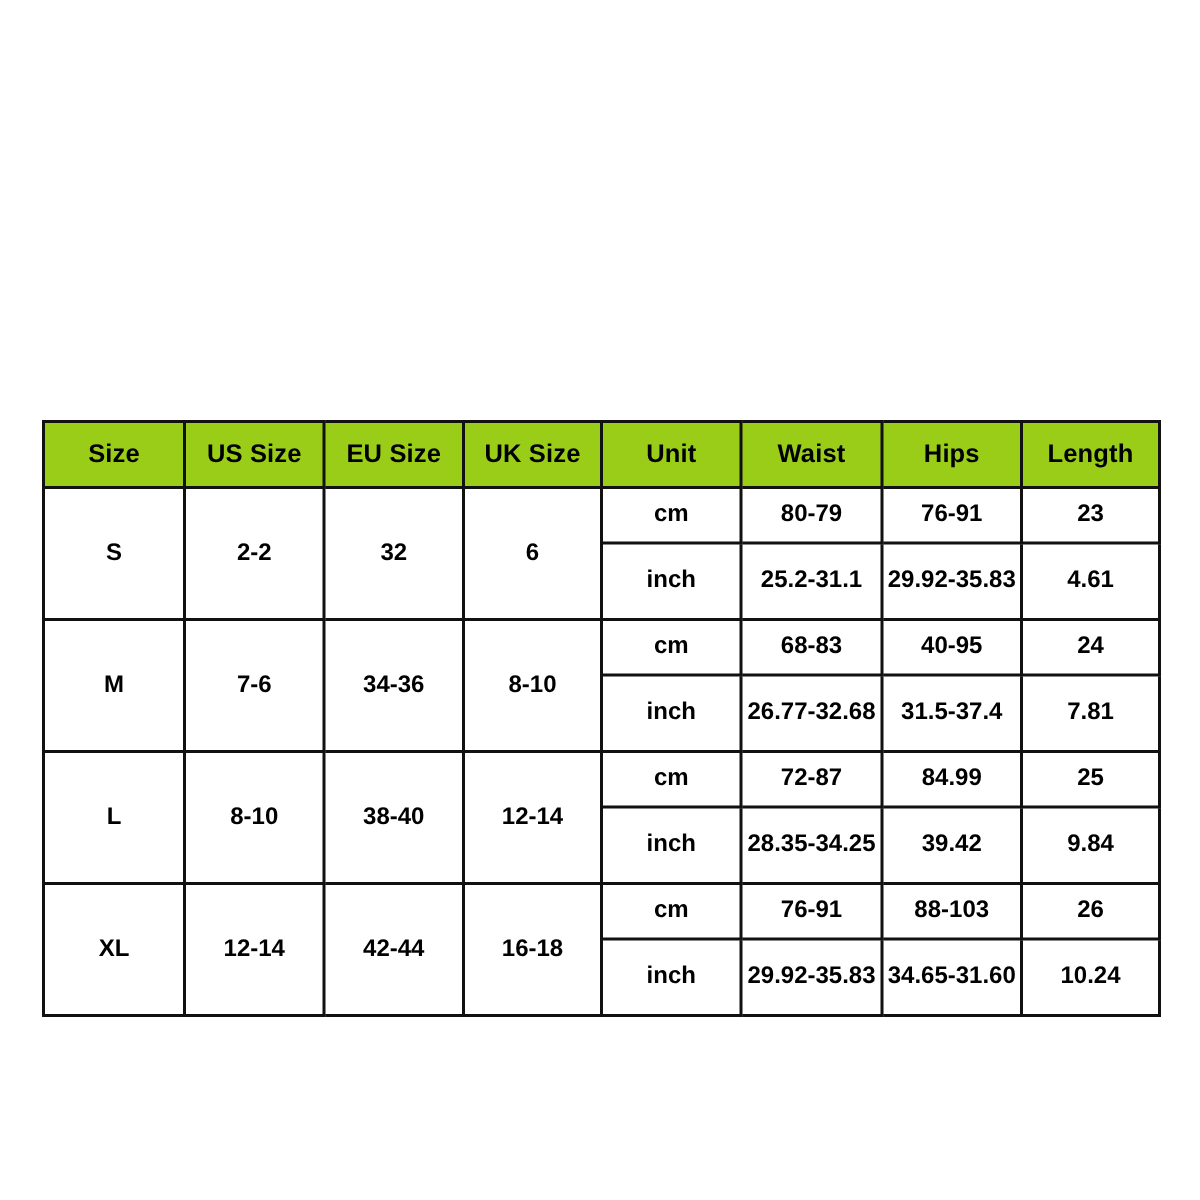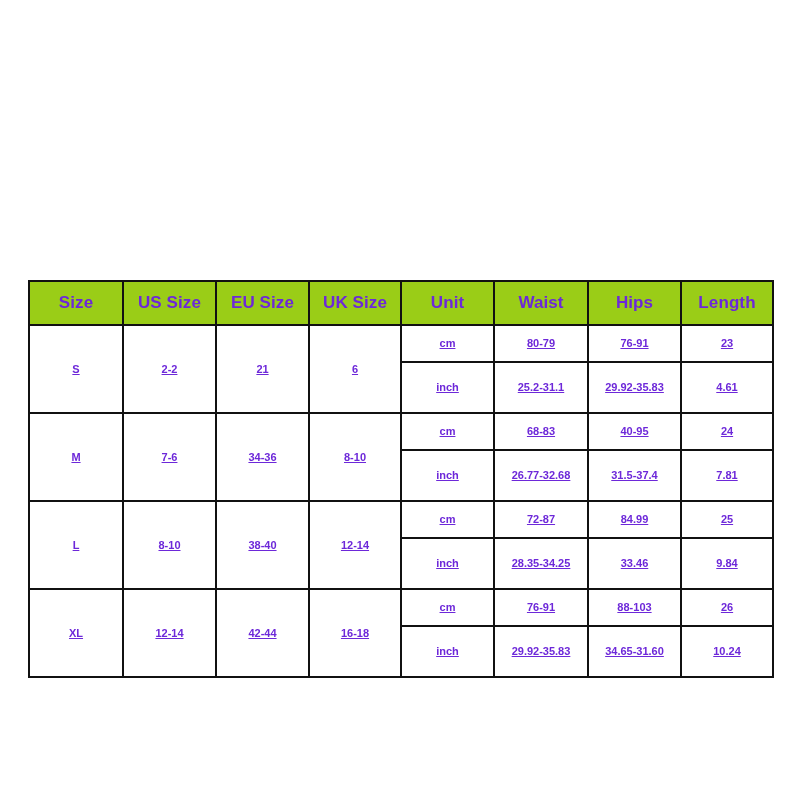--- a/index.html
+++ b/index.html
@@ -30,37 +30,36 @@
     table-layout: fixed;
     border: 2px solid #111111;
   }
 
   table.size-chart th,
   table.size-chart td {
     border: 2px solid #111111;
     text-align: center;
     vertical-align: middle;
     font-weight: bold;
-    color: #6d28d9;
+    color: #000000;
     padding: 0 2px;
     line-height: 1.18;
     word-break: break-word;
   }
 
   table.size-chart thead th {
     background: #9ACD17;
     height: 42px;
     font-size: 17px;
     letter-spacing: 0.1px;
   }
 
   table.size-chart tbody td {
     background: #ffffff;
-    font-size: 11px;
-    text-decoration: underline;
+    font-size: 16px;
   }
 
   tr.row-cm td {
     height: 35px;
   }
   tr.row-inch td {
     height: 49px;
   }
 
   td.group-cell {
@@ -102,21 +101,21 @@
         <th>Waist</th>
         <th>Hips</th>
         <th>Length</th>
       </tr>
     </thead>
     <tbody>
 
       <tr class="row-cm">
         <td class="group-cell" rowspan="2">S</td>
         <td class="group-cell" rowspan="2">2-2</td>
-        <td class="group-cell" rowspan="2">21</td>
+        <td class="group-cell" rowspan="2">32</td>
         <td class="group-cell" rowspan="2">6</td>
         <td>cm</td>
         <td>80-79</td>
         <td>76-91</td>
         <td>23</td>
       </tr>
       <tr class="row-inch">
         <td>inch</td>
         <td>25.2-31.1</td>
         <td>29.92-35.83</td>
@@ -146,21 +145,21 @@
         <td class="group-cell" rowspan="2">38-40</td>
         <td class="group-cell" rowspan="2">12-14</td>
         <td>cm</td>
         <td>72-87</td>
         <td>84.99</td>
         <td>25</td>
       </tr>
       <tr class="row-inch">
         <td>inch</td>
         <td>28.35-34.25</td>
-        <td>33.46</td>
+        <td>39.42</td>
         <td>9.84</td>
       </tr>
 
       <tr class="row-cm">
         <td class="group-cell" rowspan="2">XL</td>
         <td class="group-cell" rowspan="2">12-14</td>
         <td class="group-cell" rowspan="2">42-44</td>
         <td class="group-cell" rowspan="2">16-18</td>
         <td>cm</td>
         <td>76-91</td>

